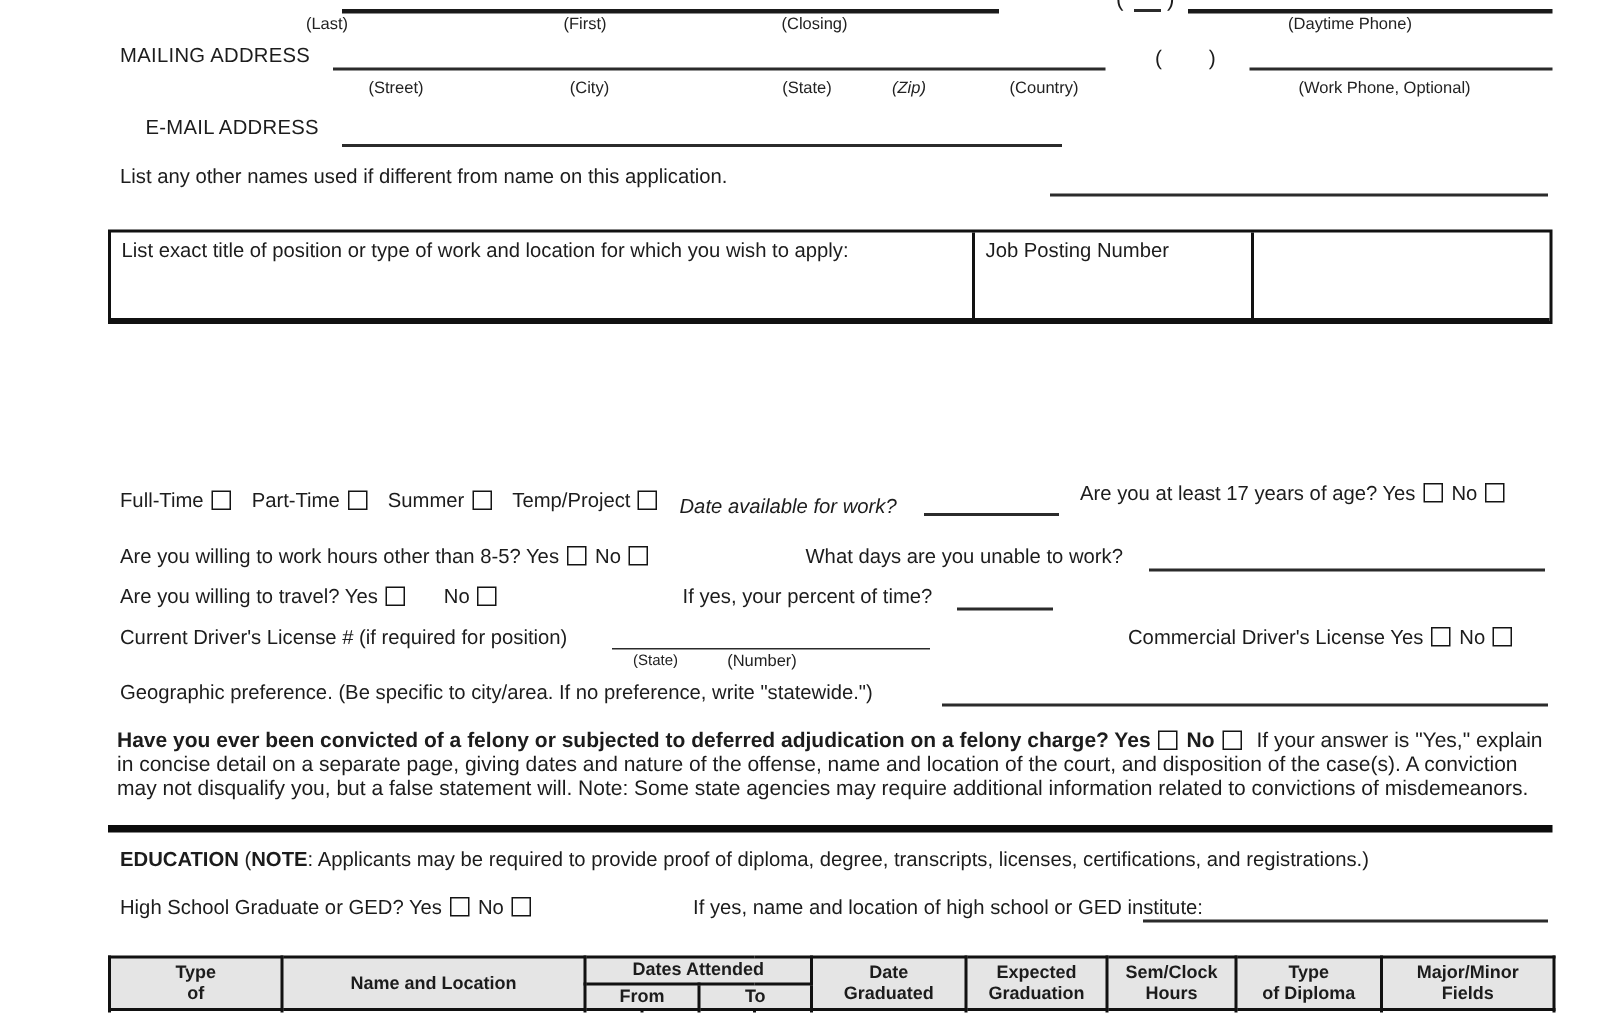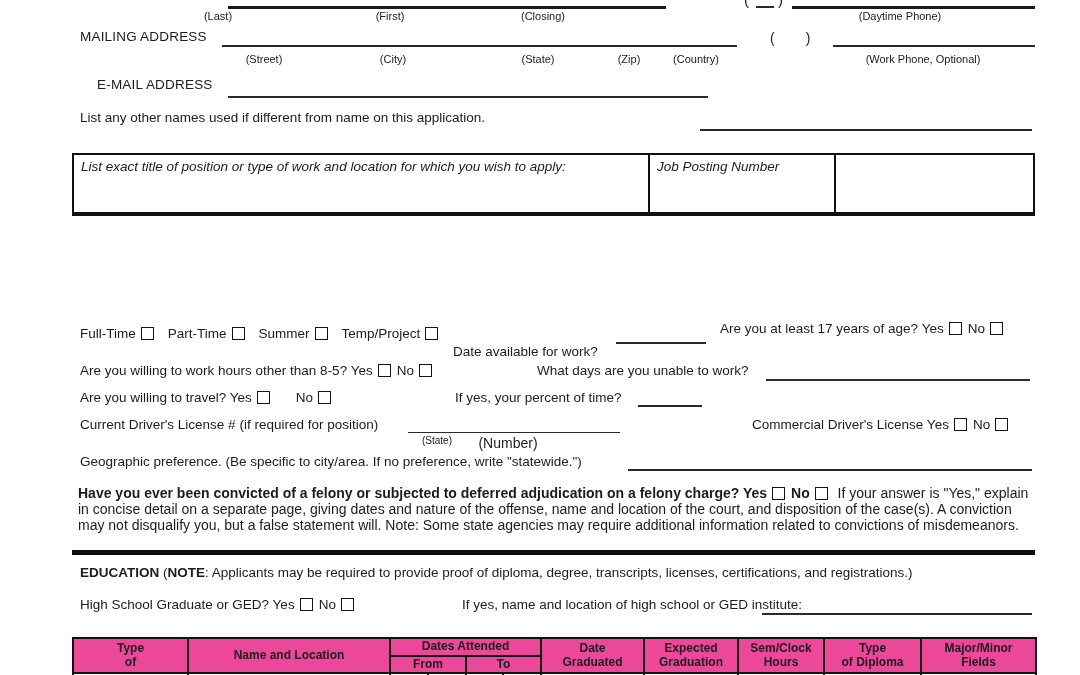--- a/index.html
+++ b/index.html
@@ -16,32 +16,32 @@
   .fl.thin{border-bottom-width:1.5px;}
   .cb{display:inline-block;width:13px;height:13px;border:1.7px solid #141414;background:#fff;
       vertical-align:-2px;margin:0 6px 0 5px;box-sizing:border-box;}
   .cb.gap{margin-right:14px;}
   .cb.widegap{margin-right:26px;}
   .caps{letter-spacing:.2px;}
   .b{font-weight:bold;}
   
   .ptable{position:absolute;left:72px;top:153px;width:963px;box-sizing:border-box;
           border:2px solid #111;}
-  .prow{display:flex;font-style:italic;}
+  .prow{display:flex;}
   .prow1{border-bottom:2px solid #111;height:57px;}
   .prow2{height:101px;}
   .pcell{box-sizing:border-box;padding:3px 7px;line-height:17px;}
   .br{border-right:2px solid #111;}
   
   .para{position:absolute;left:78px;top:486px;width:958px;line-height:15.8px;font-size:14px;}
   .divider{position:absolute;left:72px;top:550px;width:963px;height:5px;background:#0c0c0c;}
   
   .etable{position:absolute;left:72px;top:637px;border-collapse:collapse;table-layout:fixed;width:963px;}
   .etable th,.etable td{border:2px solid #111;box-sizing:border-box;padding:0 2px;}
-  .etable th{background:#ec4899;font-size:12px;font-weight:bold;text-align:center;
+  .etable th{background:#e5e5e5;font-size:12px;font-weight:bold;text-align:center;
              line-height:13.5px;white-space:pre-line;vertical-align:middle;}
   .etable td{background:#ffffff;height:26px;}
   .rA{height:18px;}
   .rB{height:17px;}
 </style>
 </head>
 <body>
 
 <div class="fl thick" style="left:228px;top:6px;width:438px;"></div>
 <span class="abs" style="left:744px;top:-9px;font-size:15px;">(</span>
@@ -55,21 +55,21 @@
 <span class="clabel" style="left:900px;top:10px;">(Daytime Phone)</span>
 
 <span class="abs caps" style="left:80px;top:29px;">MAILING ADDRESS</span>
 <div class="fl" style="left:222px;top:45px;width:515px;"></div>
 <span class="abs" style="left:770px;top:30px;font-size:14px;white-space:pre;">(        )</span>
 <div class="fl" style="left:833px;top:45px;width:202px;"></div>
 
 <span class="clabel" style="left:264px;top:53px;">(Street)</span>
 <span class="clabel" style="left:393px;top:53px;">(City)</span>
 <span class="clabel" style="left:538px;top:53px;">(State)</span>
-<span class="clabel" style="left:629px;top:53px;">(Zip)</span>
+<span class="clabel" style="left:606px;top:53px;font-style:italic;">(Zip)</span>
 <span class="clabel" style="left:696px;top:53px;">(Country)</span>
 <span class="clabel" style="left:923px;top:53px;">(Work Phone, Optional)</span>
 
 <span class="abs caps" style="left:97px;top:77px;">E-MAIL ADDRESS</span>
 <div class="fl" style="left:228px;top:96px;width:480px;"></div>
 
 <span class="abs" style="left:80px;top:110px;">List any other names used if different from name on this application.</span>
 <div class="fl" style="left:700px;top:129px;width:332px;"></div>
 
 <div class="ptable">
@@ -79,42 +79,42 @@
     </div>
     <div class="pcell br" style="width:186px;">
       <span>Job Posting Number</span>
     </div>
   </div>
 </div>
 
 <span class="abs" style="left:80px;top:326px;">
   <span>Full-Time</span><span class="cb gap"></span><span>Part-Time</span><span class="cb gap"></span><span>Summer</span><span class="cb gap"></span><span>Temp/Project</span><span class="cb"></span>
 </span>
-<span class="abs" style="left:453px;top:344px;">Date available for work?</span>
+<span class="abs" style="left:453px;top:330px;font-style:italic;">Date available for work?</span>
 <div class="fl" style="left:616px;top:342px;width:90px;"></div>
 <span class="abs" style="left:720px;top:321px;">
   <span>Are you at least 17 years of age? Yes</span><span class="cb"></span><span>No</span><span class="cb"></span>
 </span>
 
 <span class="abs" style="left:80px;top:363px;">
   <span>Are you willing to work hours other than 8-5? Yes</span><span class="cb"></span><span>No</span><span class="cb"></span>
 </span>
 <span class="abs" style="left:537px;top:363px;">What days are you unable to work?</span>
 <div class="fl" style="left:766px;top:379px;width:264px;"></div>
 
 <span class="abs" style="left:80px;top:390px;">
   <span>Are you willing to travel? Yes</span><span class="cb widegap"></span><span>No</span><span class="cb"></span>
 </span>
 <span class="abs" style="left:455px;top:390px;">If yes, your percent of time?</span>
 <div class="fl" style="left:638px;top:405px;width:64px;"></div>
 
 <span class="abs" style="left:80px;top:417px;">Current Driver's License # (if required for position)</span>
 <div class="fl thin" style="left:408px;top:432px;width:212px;"></div>
 <span class="clabel" style="left:437px;top:435px;font-size:10px;">(State)</span>
-<span class="clabel" style="left:508px;top:435px;font-size:14px;">(Number)</span>
+<span class="clabel" style="left:508px;top:435px;font-size:11px;">(Number)</span>
 <span class="abs" style="left:752px;top:417px;">
   <span>Commercial Driver's License Yes</span><span class="cb"></span><span>No</span><span class="cb"></span>
 </span>
 
 <span class="abs" style="left:80px;top:454px;">Geographic preference. (Be specific to city/area.  If no preference, write "statewide.")</span>
 <div class="fl" style="left:628px;top:469px;width:404px;"></div>
 
 <div class="para">
   <span class="b">Have you ever been convicted of a felony or subjected to deferred adjudication on a felony charge? Yes</span><span class="cb"></span><span class="b">No</span><span class="cb"></span><span> If your answer is "Yes," explain in concise detail on a separate page, giving dates and nature of the offense, name and location of the court, and disposition of the case(s). A conviction may not disqualify you, but a false statement will. Note: Some state agencies may require additional information related to convictions of misdemeanors.</span>
 </div>

